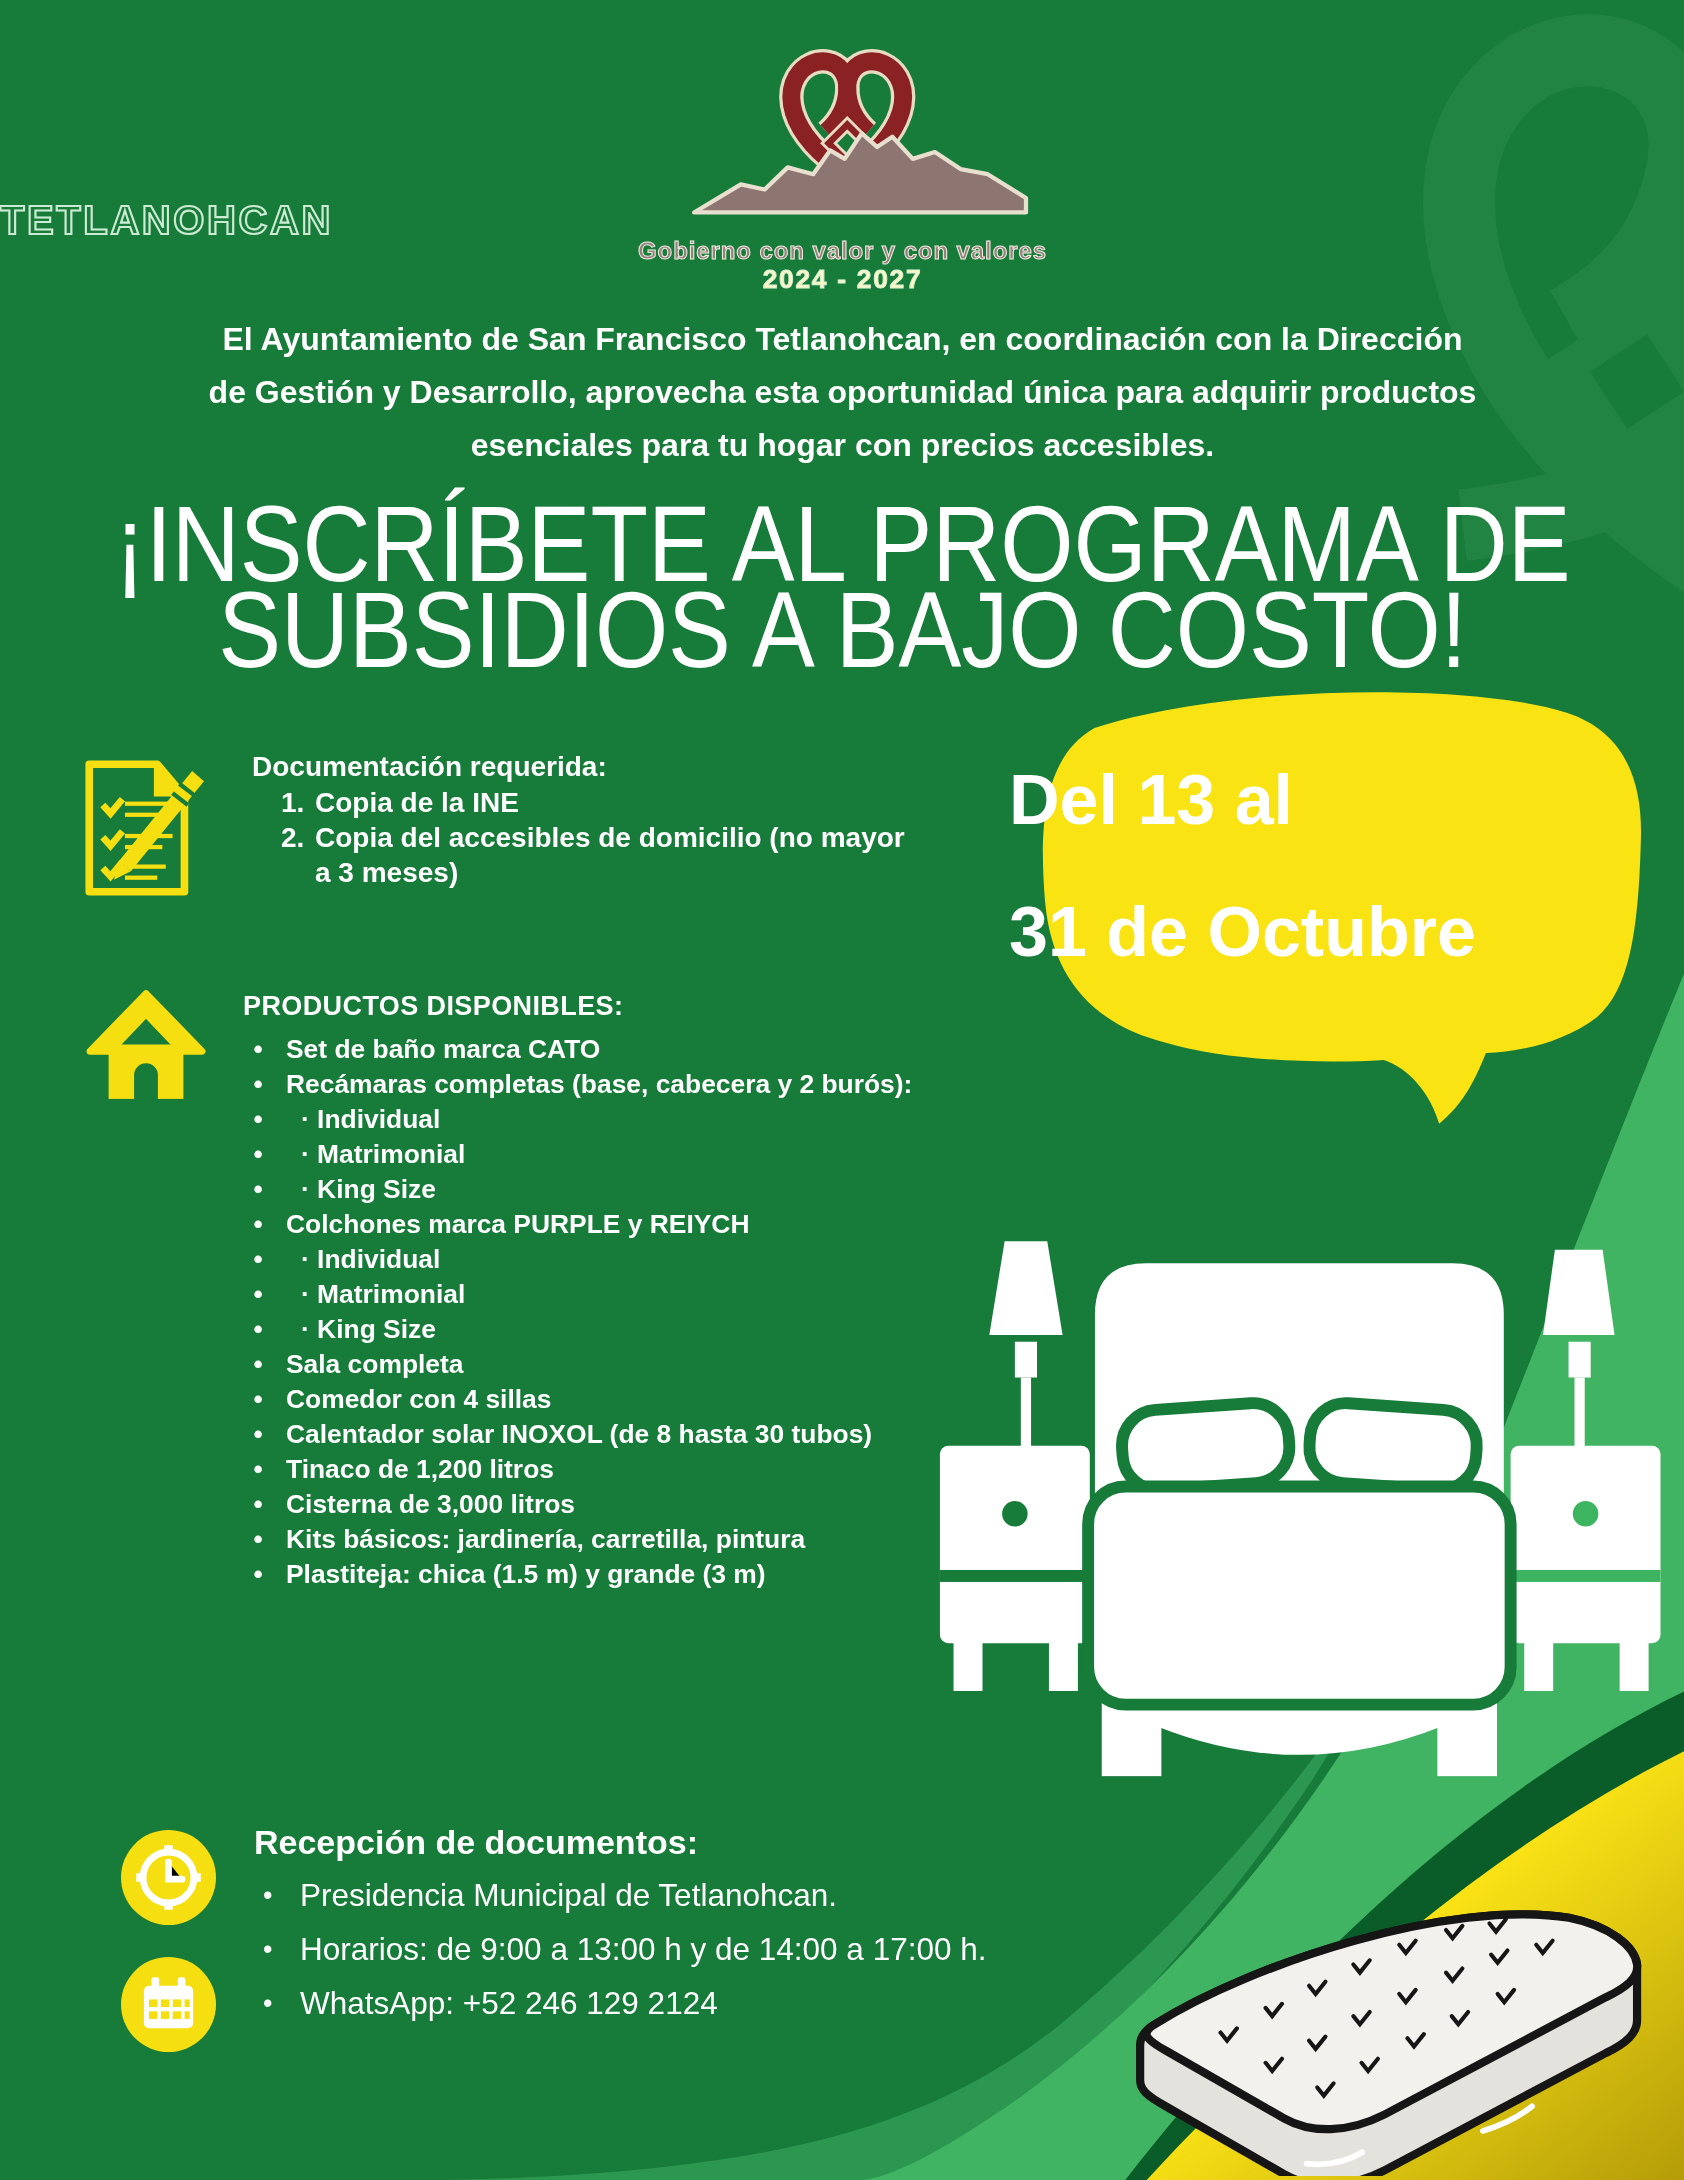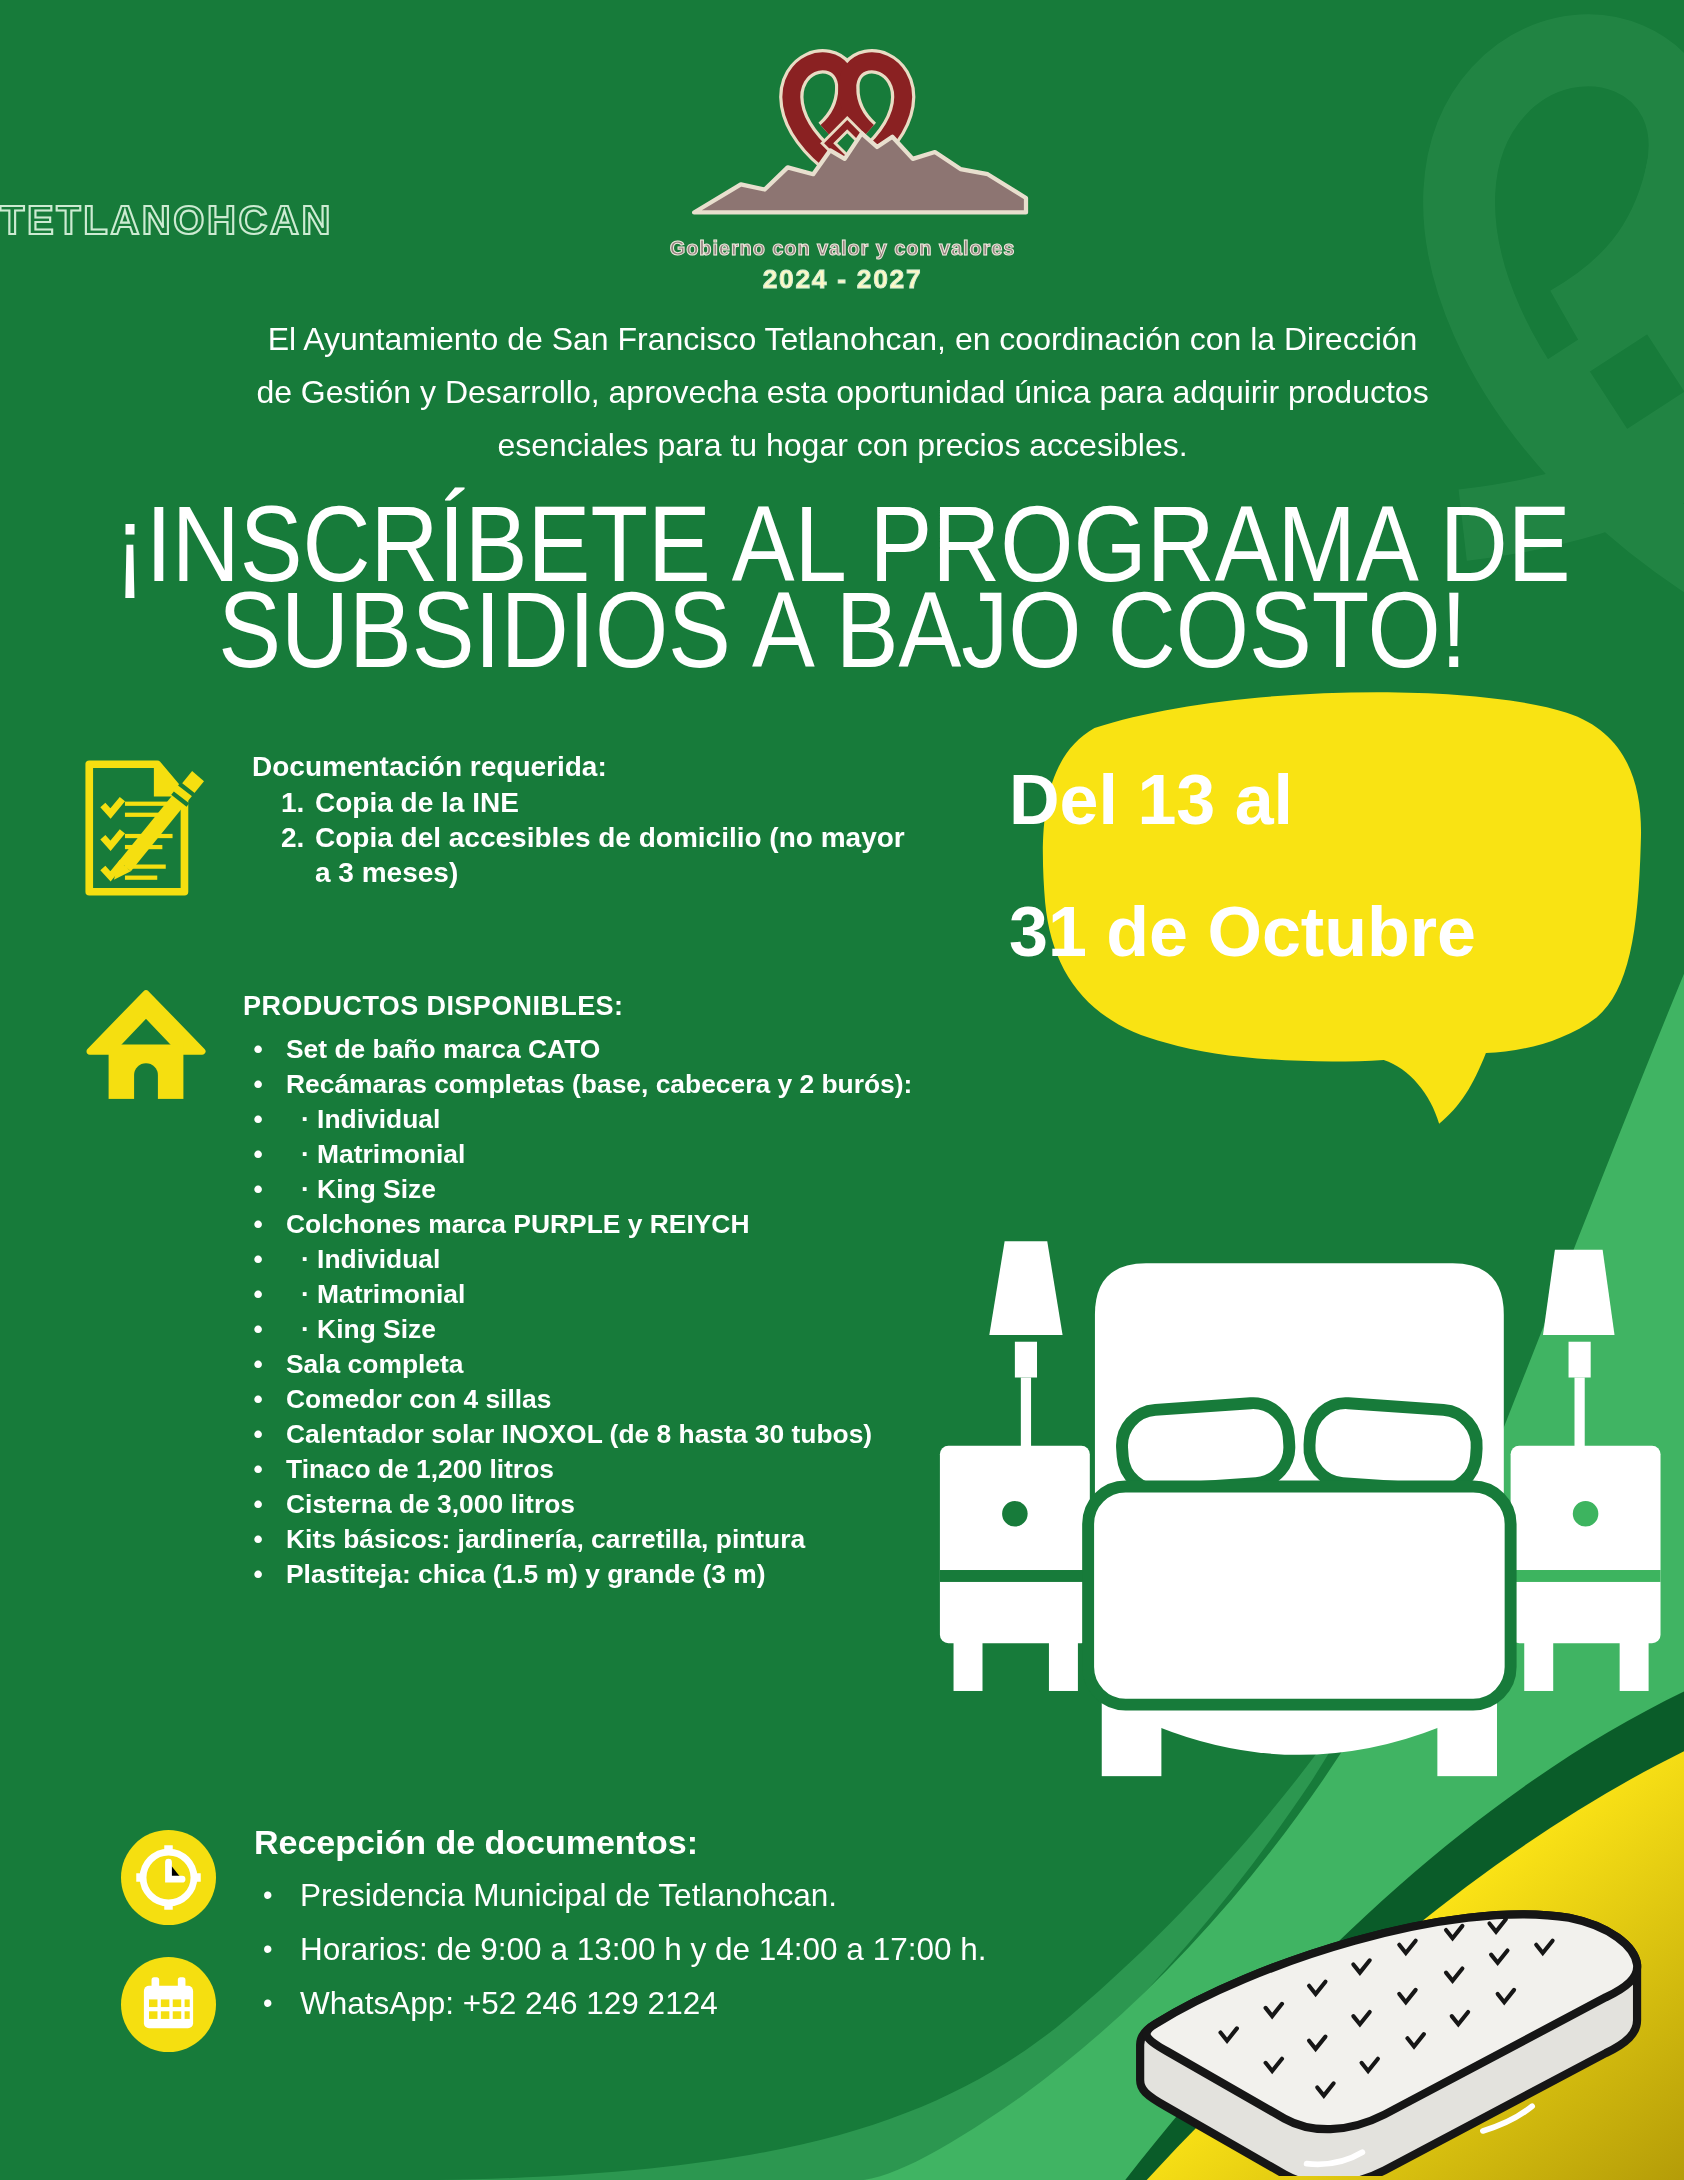--- a/index.html
+++ b/index.html
@@ -15,32 +15,32 @@
 
   
   #logo-art{left:647px;top:38px;width:392px;height:183px}
   .logo-name{
     left:0;top:198px;width:100%;
     font-size:40px;font-weight:bold;letter-spacing:2.6px;
     color:#177b3a;-webkit-text-stroke:2.1px #cdebd2;
   }
   .logo-tagline{
     left:0;top:237px;width:100%;text-align:center;
-    font-size:20px;font-weight:bold;letter-spacing:0.9px;
+    font-size:24px;font-weight:bold;letter-spacing:0.9px;
     color:#93837f;-webkit-text-stroke:1px #f0ebdf;
   }
   .logo-years{
     left:0;top:264px;width:100%;text-align:center;
     font-size:26.4px;font-weight:bold;letter-spacing:1.7px;
     color:#fef9c3;-webkit-text-stroke:1px #d5eed6;
   }
 
   .intro{
     left:0;top:313px;width:100%;text-align:center;
-    font-size:32px;line-height:53px;font-weight:normal;
+    font-size:32px;line-height:53px;font-weight:bold;
   }
 
   .title{left:0;top:501px;width:100%;text-align:center;font-weight:normal;}
   .title .tline{display:block;font-size:107px;line-height:86px;white-space:nowrap}
   .title .tline>span{display:inline-block;transform:scaleX(0.88);transform-origin:50% 50%;}
 
   
   .doc-heading{left:252px;top:751px;font-size:28px;font-weight:bold}
   .doc-items{left:281px;top:785px;font-size:28px;font-weight:bold;line-height:35px}
   .doc-item{display:flex}

